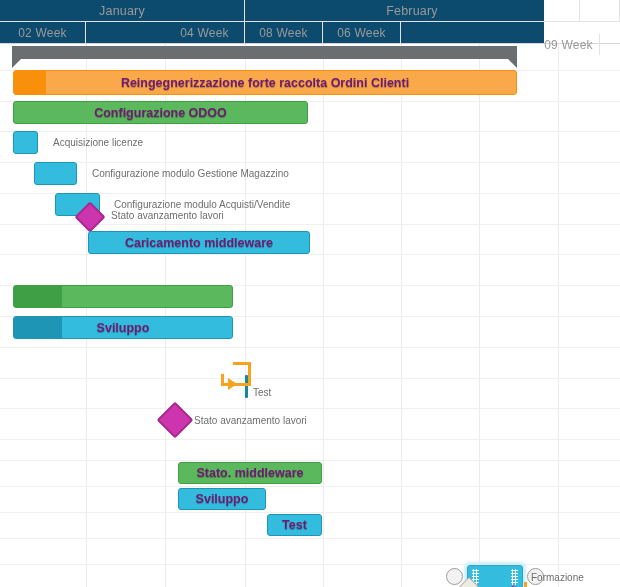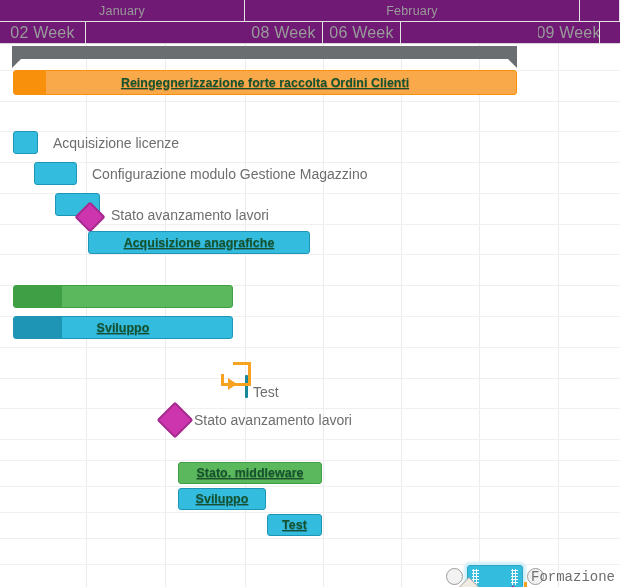--- a/index.html
+++ b/index.html
@@ -6,53 +6,52 @@
   body{
     width:620px;height:587px;
     background:#ffffff;
     font-family:"Liberation Sans", sans-serif;
     overflow:hidden;
     -webkit-font-smoothing:antialiased;
   }
   #gantt{position:relative;width:620px;height:587px;overflow:hidden;}
 
   
-  .hdr{position:absolute;left:0;top:0;width:620px;height:44px;background:#701a75;}
+  .hdr{position:absolute;left:0;top:0;width:544px;height:44px;background:#0c4a6e;}
   .hdr-row{position:absolute;left:0;width:620px;box-sizing:border-box;}
   .hdr-months{top:0;height:22px;border-bottom:1px solid #e3e3e3;}
   .hdr-weeks{top:22px;height:22px;border-bottom:1px solid #d6d6d6;}
   .hcell{
     position:absolute;top:0;height:100%;
     box-sizing:border-box;
     border-right:1px solid #e3e3e3;
     display:flex;align-items:center;justify-content:center;
     color:#9a9a9a;font-size:12.5px;letter-spacing:.2px;
     white-space:nowrap;overflow:hidden;
   }
-  .hdr-weeks .hcell{font-size:16px;}
+  .hdr-weeks .hcell{font-size:12px;}
 
   
   .grid{position:absolute;left:0;top:44px;width:620px;height:543px;}
   .vline{position:absolute;top:0;bottom:0;width:1px;background:#ececec;}
   .hline{position:absolute;left:0;width:620px;height:1px;background:#f0f0f0;}
 
   
   .bar{position:absolute;box-sizing:border-box;border-radius:3px;overflow:hidden;}
   .bar .fill{position:absolute;left:0;top:0;bottom:0;}
   .bar .lbl{
     position:absolute;left:0;right:0;top:0;bottom:0;
     display:flex;align-items:center;justify-content:center;
-    color:#14532d;font-size:12.5px;font-weight:bold;
+    color:#701a75;font-size:12.5px;font-weight:bold;
     text-shadow:0 1px 1px rgba(0,0,0,.28);
     white-space:nowrap;
-    text-decoration:underline;
   }
   .outlbl{
     position:absolute;display:flex;align-items:center;
-    color:#6e6e6e;font-size:14px;white-space:nowrap;
+    color:#6e6e6e;font-size:10px;white-space:nowrap;
   }
 
   
   .summary{position:absolute;background:#6a6e70;}
   .summary .tail{position:absolute;top:100%;width:0;height:0;}
   .summary .tail.l{left:0;border-left:9px solid #6a6e70;border-bottom:9px solid transparent;}
   .summary .tail.r{right:0;border-right:9px solid #6a6e70;border-bottom:9px solid transparent;}
 
   
   .ms{position:absolute;background:#cc35ae;border:2px solid #a82a8e;
@@ -93,23 +92,24 @@
 <div id="gantt">
 
   <div class="hdr">
     <div class="hdr-row hdr-months">
         <div class="hcell" style="left: 0px; width: 245px;">January</div>
         <div class="hcell" style="left: 245px; width: 335px;">February</div>
         <div class="hcell" style="left: 580px; width: 40px;"></div>
       </div>
     <div class="hdr-row hdr-weeks">
         <div class="hcell" style="left: 0px; width: 86px;">02 Week</div>
+        <div class="hcell" style="left: 165px; width: 80px;">04 Week</div>
         <div class="hcell" style="left: 245px; width: 78px;">08 Week</div>
         <div class="hcell" style="left: 323px; width: 78px;">06 Week</div>
-        <div class="hcell" style="left: 538px; width: 62px;">09 Week</div>
+        <div class="hcell" style="left: 538px; width: 62px; margin-top: 12px;">09 Week</div>
       </div>
   </div>
 
   <div class="grid">
       <div class="vline" style="left: 86px;"></div>
       <div class="vline" style="left: 165px;"></div>
       <div class="vline" style="left: 245px;"></div>
       <div class="vline" style="left: 323px;"></div>
       <div class="vline" style="left: 401px;"></div>
       <div class="vline" style="left: 479px;"></div>
@@ -136,29 +136,33 @@
 
   <div class="grid" id="bars">
       <div class="summary" style="left: 12px; top: 2px; width: 505px; height: 13px; background: rgb(106, 110, 112);">
         <div class="tail l"></div>
         <div class="tail r"></div>
       </div>
       <div class="bar" style="left: 13px; top: 26px; width: 504px; height: 25px; background: rgb(249, 169, 74); border: 1px solid rgb(249, 144, 11);">
         <div class="fill" style="width: 32px; background: rgb(249, 144, 11);"></div>
         <div class="lbl">Reingegnerizzazione forte raccolta Ordini Clienti</div>
       </div>
+      <div class="bar" style="left: 13px; top: 57px; width: 295px; height: 23px; background: rgb(92, 184, 92); border: 1px solid rgb(62, 159, 69);">
+        <div class="lbl">Configurazione ODOO</div>
+      </div>
       <div class="bar" style="left: 13px; top: 87px; width: 25px; height: 23px; background: rgb(51, 188, 221); border: 1px solid rgb(30, 149, 181);"></div>
       <div class="outlbl" style="left: 53px; top: 87px; height: 23px;">Acquisizione licenze</div>
       <div class="bar" style="left: 34px; top: 118px; width: 43px; height: 23px; background: rgb(51, 188, 221); border: 1px solid rgb(30, 149, 181);"></div>
       <div class="outlbl" style="left: 92px; top: 118px; height: 23px;">Configurazione modulo Gestione Magazzino</div>
       <div class="bar" style="left: 55px; top: 149px; width: 45px; height: 23px; background: rgb(51, 188, 221); border: 1px solid rgb(30, 149, 181);"></div>
+      <div class="outlbl" style="left: 114px; top: 149px; height: 23px;">Configurazione modulo Acquisti/Vendite</div>
       <div class="ms" style="width: 22px; height: 22px; left: 79px; top: 162px;"></div>
       <div class="outlbl" style="left: 111px; top: 163px; height: 16px;">Stato avanzamento lavori</div>
       <div class="bar" style="left: 88px; top: 187px; width: 222px; height: 23px; background: rgb(51, 188, 221); border: 1px solid rgb(30, 149, 181);">
-        <div class="lbl">Acquisizione anagrafiche</div>
+        <div class="lbl">Caricamento middleware</div>
       </div>
       <div class="bar" style="left: 13px; top: 241px; width: 220px; height: 23px; background: rgb(92, 184, 92); border: 1px solid rgb(62, 159, 69);">
         <div class="fill" style="width: 48px; background: rgb(62, 159, 69);"></div>
       </div>
       <div class="bar" style="left: 13px; top: 272px; width: 220px; height: 23px; background: rgb(51, 188, 221); border: 1px solid rgb(30, 149, 181);">
         <div class="fill" style="width: 48px; background: rgb(30, 149, 181);"></div>
         <div class="lbl">Sviluppo</div>
       </div>
       <div class="thinbar" style="left: 245px; top: 331px; width: 3px; height: 23px; background: rgb(23, 135, 156);"></div>
       <div class="outlbl" style="left: 253px; top: 341px; height: 14px;">Test</div>
@@ -177,21 +181,21 @@
         <div class="selglow"></div>
         <div class="selbar">
           <div class="grip" style="left: 4px;"></div>
           <div class="grip" style="right: 4px;"></div>
         </div>
         <div class="handle" style="left: -21px; top: 3px;"></div>
         <div class="handle" style="right: -21px; top: 3px;"></div>
         <div class="tri-b" style="left: -10px; top: 12px;"></div>
         <div class="tri" style="left: -9px; top: 13px;"></div>
       </div>
-      <div class="outlbl" style="left: 531px; top: 524px; height: 18px; font-family: Liberation Mono, monospace;">Formazione</div>
+      <div class="outlbl" style="left: 531px; top: 524px; height: 18px;">Formazione</div>
       <div class="ms" style="width: 24px; height: 24px; left: 501px; top: 546px;"></div>
       <div class="conn" style="left: 233px; top: 318px; width: 18px; height: 3px;"></div>
       <div class="conn" style="left: 248px; top: 318px; width: 3px; height: 24px;"></div>
       <div class="conn" style="left: 221px; top: 339px; width: 30px; height: 3px;"></div>
       <div class="conn" style="left: 221px; top: 330px; width: 3px; height: 12px;"></div>
       <div class="arrow" style="left: 228px; top: 334px;"></div>
       <div class="conn" style="left: 524px; top: 538px; width: 3px; height: 18px;"></div>
     </div>
 
 </div>

